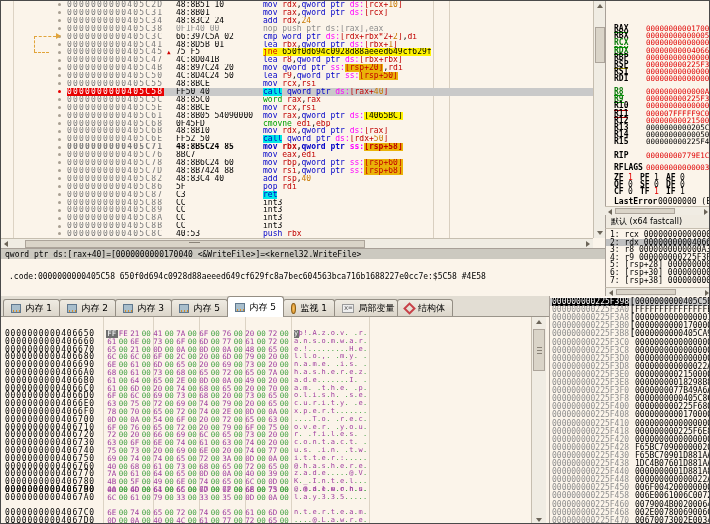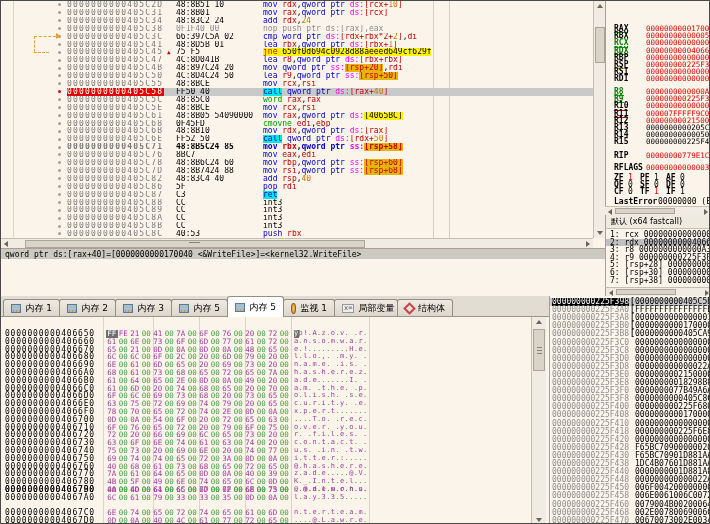--- a/index.html
+++ b/index.html
@@ -153,20 +153,23 @@
   <div class="sb" id="dis-hsb">
     <div class="tri" style="left:3px;top:2px;border-top:3px solid transparent;border-bottom:3px solid transparent;border-right:4px solid #6B6458"></div>
     <div class="handle" style="left:24px;top:1px;width:340px;height:8px"></div>
     <div class="gripH" style="left:188px;top:3px"></div>
       <div class="gripH" style="left:191px;top:3px"></div>
       <div class="gripH" style="left:194px;top:3px"></div>
     <div class="tri" style="right:3px;top:2px;border-top:3px solid transparent;border-bottom:3px solid transparent;border-left:4px solid #6B6458"></div>
   </div>
 
   <div id="infobar"><span>qword ptr ds:[rax+40]=[0000000000170040 &lt;&amp;WriteFile&gt;]=&lt;kernel32.WriteFile&gt;</span></div>
+  <div id="infobox">
+    <div class="l2">.code:0000000000405C58 650f0d694c0928d88aeeed649cf629fc8a7bec604563bca716b1688227e0cc7e:$5C58 #4E58</div>
+  </div>
 
   <div id="regs">
       <div id="reg-rows">
         <div class="rrow" style="top: 24px;"><span class="rlab ug">RAX</span><span class="rval red">0000000000170000</span></div>
         <div class="rrow" style="top: 31.2px;"><span class="rlab">RBX</span><span class="rval red">0000000000000519</span></div>
         <div class="rrow" style="top: 38.4px;"><span class="rlab lg ug">RCX</span><span class="rval red">0000000000000008</span></div>
         <div class="rrow" style="top: 45.6px;"><span class="rlab lg ug">RDX</span><span class="rval red">0000000000406650</span></div>
         <div class="rrow" style="top: 52.8px;"><span class="rlab">RBP</span><span class="rval red">0000000000000001</span></div>
         <div class="rrow" style="top: 60px;"><span class="rlab uo">RSP</span><span class="rval red">000000000225F398</span></div>
         <div class="rrow" style="top: 67.2px;"><span class="rlab">RSI</span><span class="rval red">0000000000000008</span></div>

